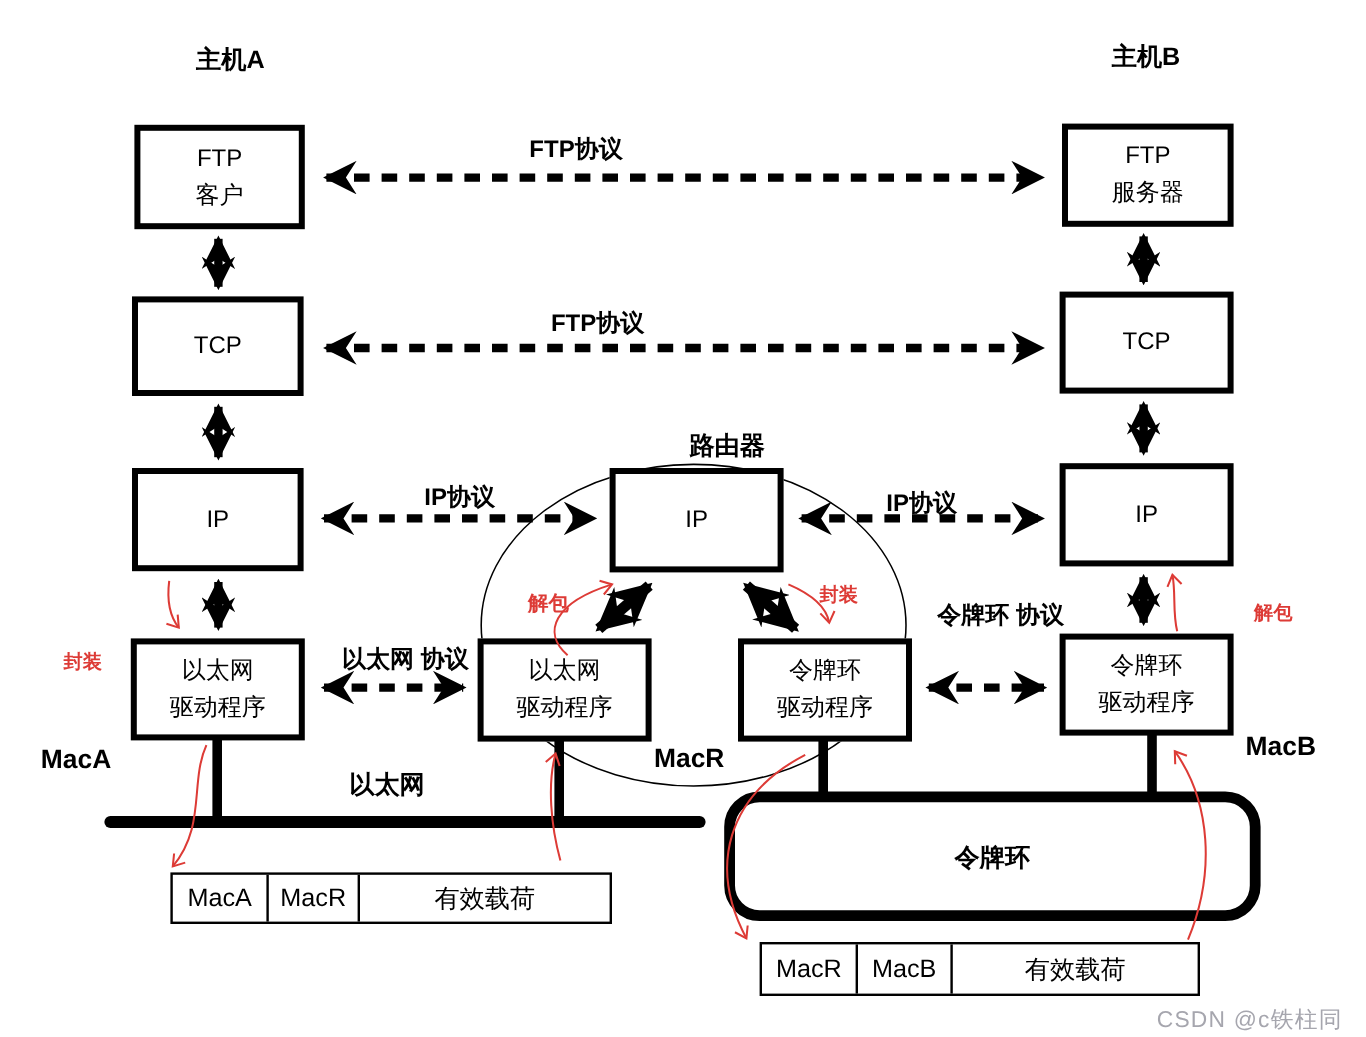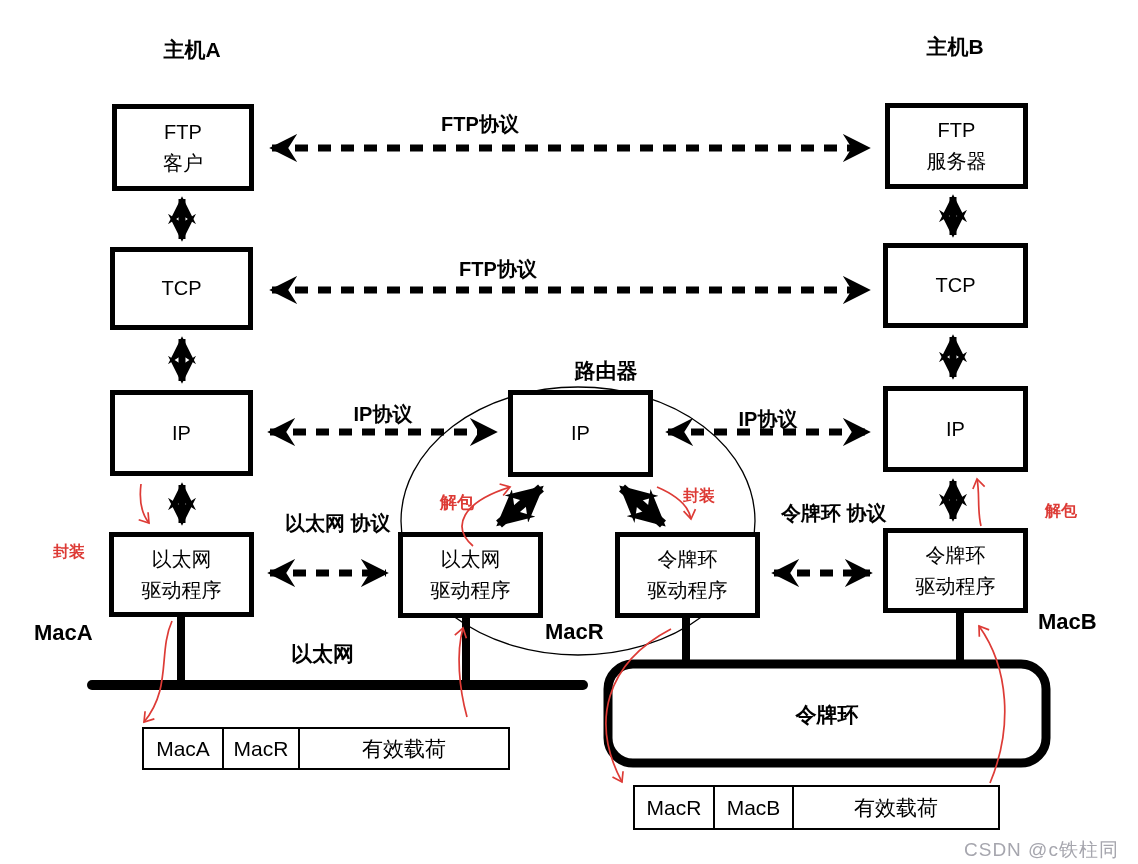--- a/index.html
+++ b/index.html
@@ -97,21 +97,21 @@
 
   <div class="lbl host center" style="left:150px;top:36px;width:84px">主机A</div>
   <div class="lbl host center" style="left:913px;top:33px;width:84px">主机B</div>
   <div class="lbl host center" style="left:564px;top:357px;width:84px">路由器</div>
 
   <div class="lbl center" style="left:428px;top:111px;width:104px">FTP协议</div>
   <div class="lbl center" style="left:446px;top:256px;width:104px">FTP协议</div>
   <div class="lbl center" style="left:341px;top:401px;width:84px">IP协议</div>
   <div class="lbl center" style="left:726px;top:406px;width:84px">IP协议</div>
 
-  <div class="lbl center two-line" style="left:285px;top:503px;width:84px">
+  <div class="lbl center two-line" style="left:285px;top:530px;width:84px">
     <span class="ln">以太网</span>
     <span class="ln">协议</span>
   </div>
   <div class="lbl center two-line" style="left:781px;top:493px;width:84px">
     <span class="ln">令牌环</span>
     <span class="ln">协议</span>
   </div>
 
   <div class="lbl red" style="left:53px;top:542px">封装</div>
   <div class="lbl red" style="left:440px;top:491px;font-size:17px">解包</div>

